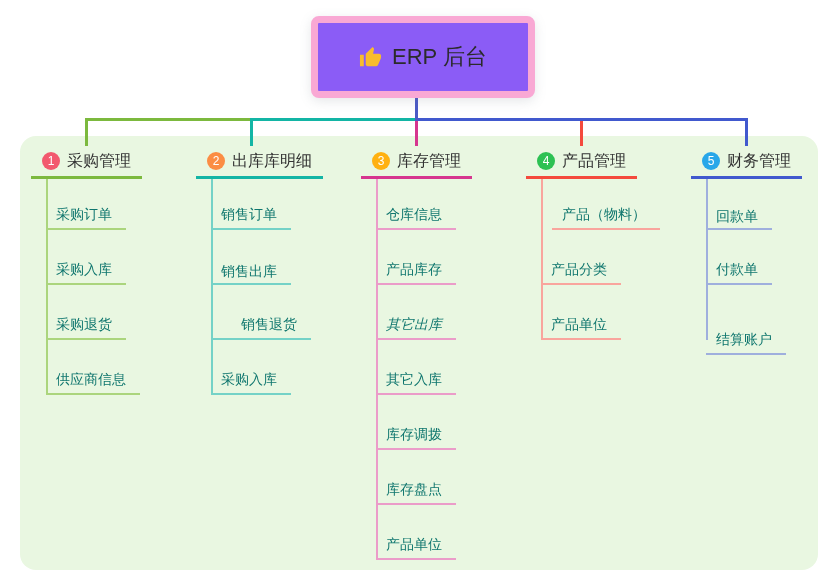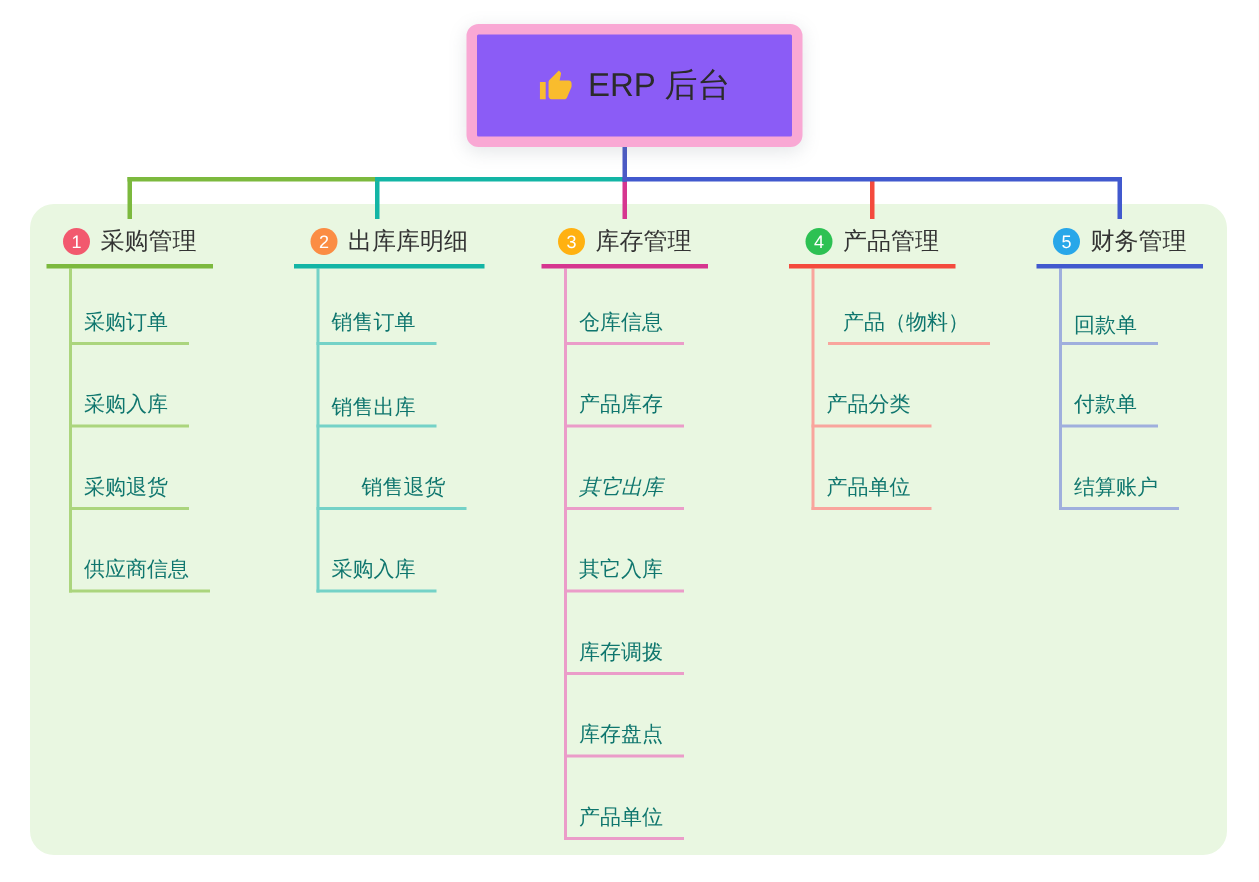--- a/index.html
+++ b/index.html
@@ -145,18 +145,18 @@
         <div class="badge" style="background: rgb(40, 167, 233);">5</div>
         <div>财务管理</div>
       </div>
       <div class="trunk" style="left: 706px; top: 179px; height: 161px; background: rgb(159, 175, 221);"></div>
       <div class="child" style="left: 706px; top: 204px; border-bottom-color: rgb(159, 175, 221); align-items: flex-end;">
         <div>回款单</div>
       </div>
       <div class="child" style="left: 706px; top: 259px; border-bottom-color: rgb(159, 175, 221);">
         <div>付款单</div>
       </div>
-      <div class="child" style="left: 706px; top: 314px; border-bottom-color: rgb(159, 175, 221);">
+      <div class="child" style="left: 706px; top: 329px; border-bottom-color: rgb(159, 175, 221);">
         <div>结算账户</div>
       </div>
     </div>
 
 </div>
 
 </body></html>

